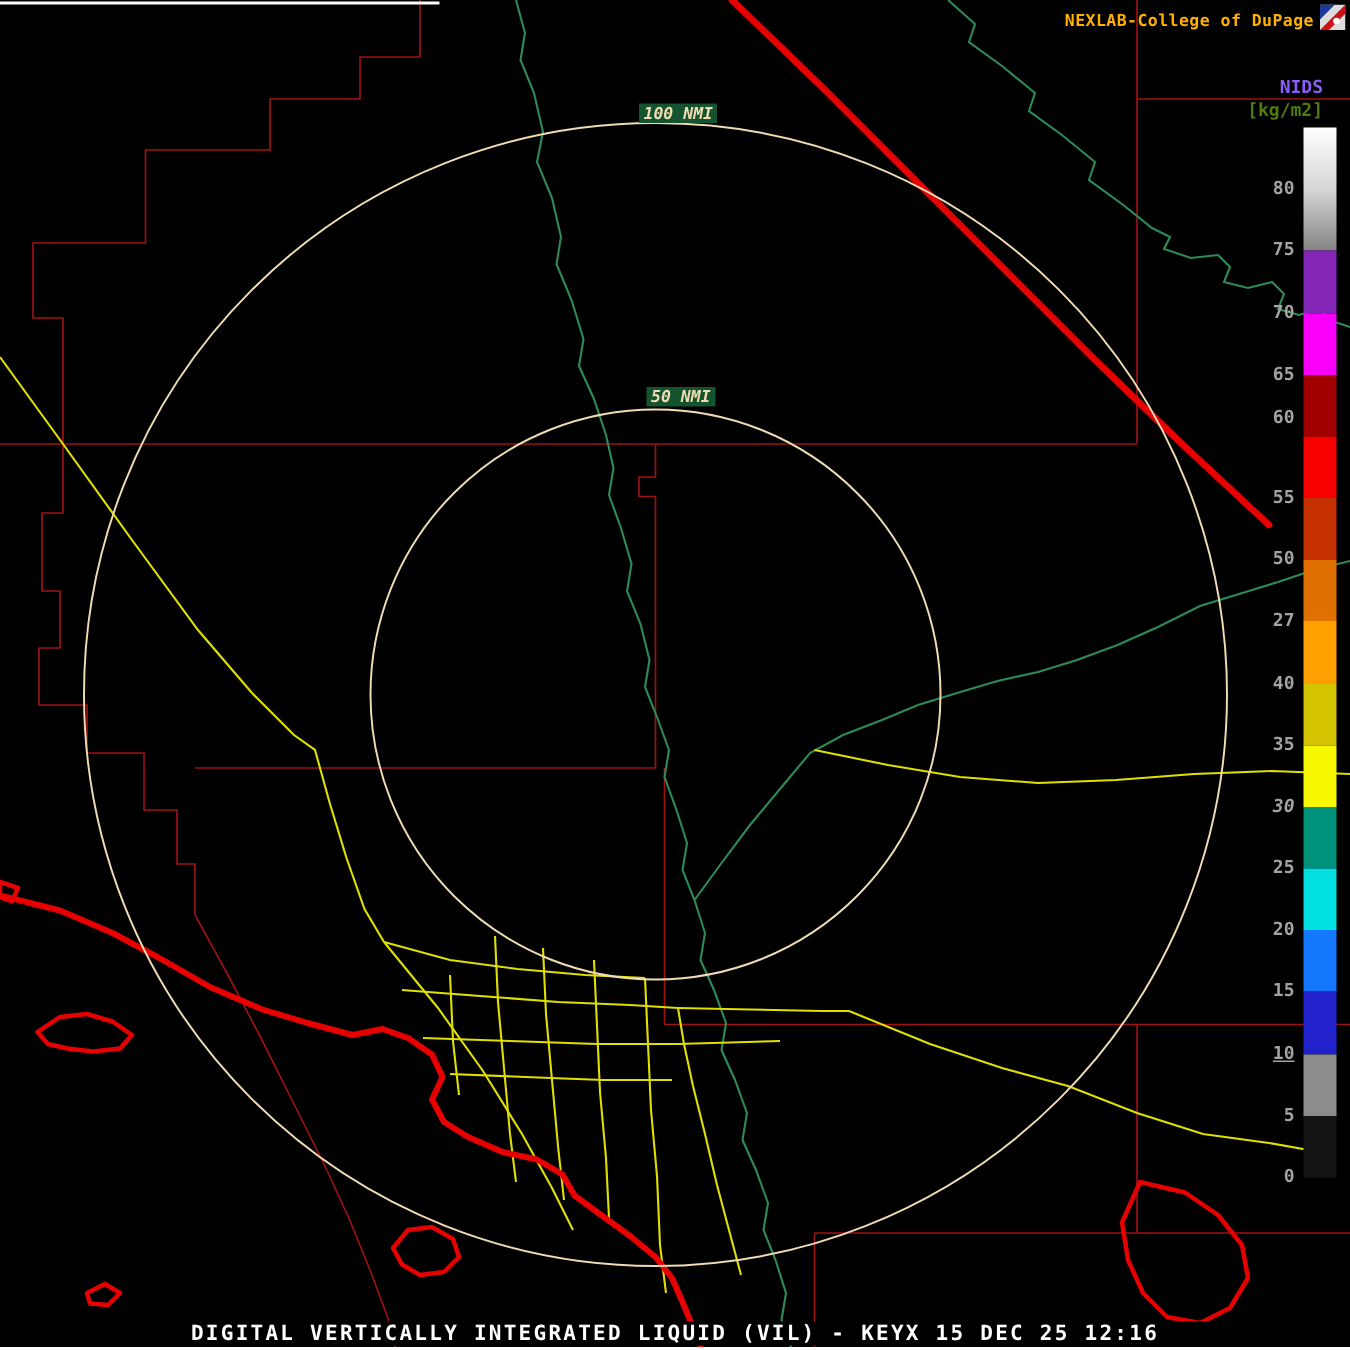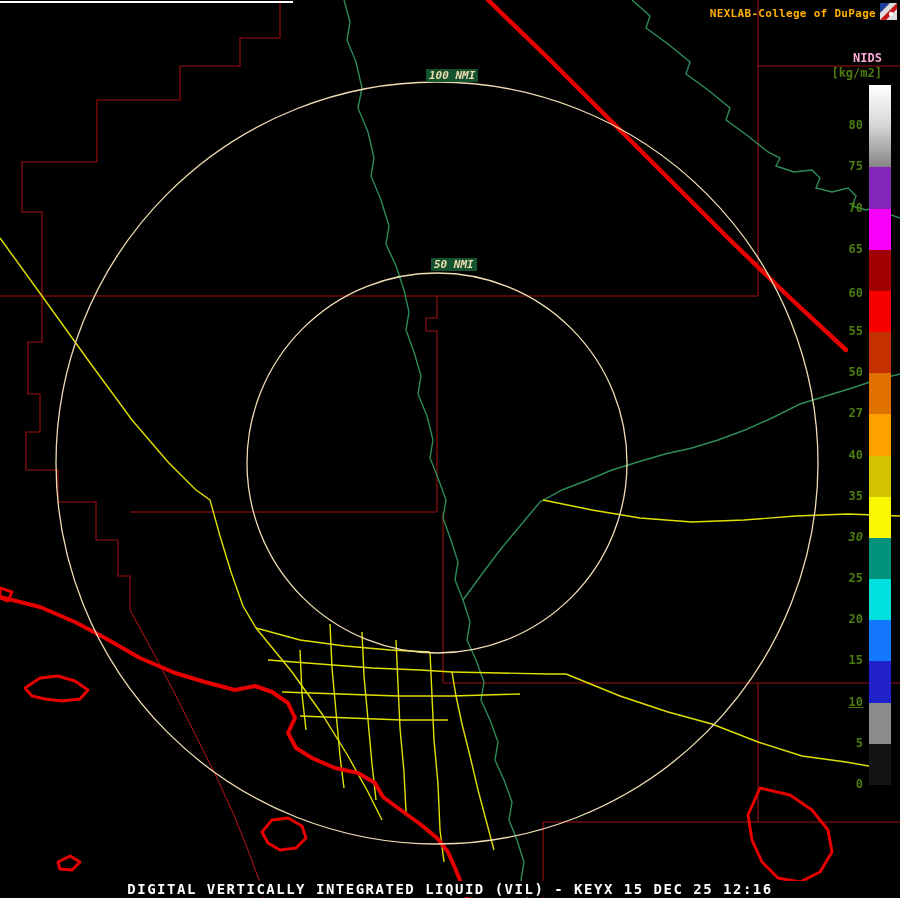--- a/index.html
+++ b/index.html
@@ -13,26 +13,26 @@
   .coast  path{stroke:var(--coastline);fill:none;stroke-width:4;stroke-linejoin:round;}
   .isle   path{stroke:var(--coastline);fill:none;stroke-width:3;stroke-linejoin:round;}
   .ring circle{stroke:var(--ring);fill:none;stroke-width:1.3;}
   .ring-label{position:absolute;background:#14532d;color:var(--ring);
               font:italic bold 11px "DejaVu Sans Mono",monospace;padding:0 3px;white-space:nowrap;}
   .topline{position:absolute;top:1px;left:0;width:293px;height:2px;background:#fff;}
   .bottomline{position:absolute;bottom:0;left:0;width:900px;height:2px;background:#fff;}
   .brand{position:absolute;top:7px;right:24px;color:#ffb000;
          font:bold 11px "DejaVu Sans Mono",monospace;letter-spacing:.3px;margin-left:16px;}
   .logo{position:absolute;top:3px;right:3px;width:17px;height:17px;}
-  .nids{position:absolute;top:51px;right:18px;color:#f9a8d4;font:bold 12px "DejaVu Sans Mono",monospace;}
+  .nids{position:absolute;top:51px;right:18px;color:#8b5cf6;font:bold 12px "DejaVu Sans Mono",monospace;}
   .units{position:absolute;top:66px;right:18px;color:#4d7c0f;font:bold 12px "DejaVu Sans Mono",monospace;}
   .colorbar{position:absolute;top:85px;left:869px;width:22px;height:700px;
             display:flex;flex-direction:column;}
   .colorbar div{flex:1;}
-  .tick{position:absolute;right:37px;color:#4d7c0f;font:bold 12px "DejaVu Sans Mono",monospace;}
+  .tick{position:absolute;right:37px;color:#a3a3a3;font:bold 12px "DejaVu Sans Mono",monospace;}
   .statusbar{position:absolute;left:0;bottom:3px;width:900px;text-align:center;background:#000;
              color:#fff;font:bold 14px "DejaVu Sans Mono",monospace;letter-spacing:1.5px;white-space:nowrap;}
 </style>
 </head>
 <body>
 
 <div class="screen">
 
   <svg class="map" width="900" height="900" viewBox="0 0 900 900">
 
@@ -140,21 +140,21 @@
       <div style="background: rgb(20, 120, 255);"></div>
       <div style="background: rgb(34, 34, 204);"></div>
       <div style="background: rgb(140, 140, 140);"></div>
       <div style="background: rgb(20, 20, 20);"></div>
     </div>
   <div id="tickwrap">
       <span class="tick" style="top: 118.176px;">80</span>
       <span class="tick" style="top: 159.353px;">75</span>
       <span class="tick" style="top: 200.529px;">70</span>
       <span class="tick" style="top: 241.706px;">65</span>
-      <span class="tick" style="top: 286px;">60</span>
+      <span class="tick" style="top: 271px;">60</span>
       <span class="tick" style="top: 324.059px;">55</span>
       <span class="tick" style="top: 365.235px;">50</span>
       <span class="tick" style="top: 406.412px;">27</span>
       <span class="tick" style="top: 447.588px;">40</span>
       <span class="tick" style="top: 488.765px;">35</span>
       <span class="tick" style="top: 529.941px; font-style: italic;">30</span>
       <span class="tick" style="top: 571.118px;">25</span>
       <span class="tick" style="top: 612.294px;">20</span>
       <span class="tick" style="top: 653.471px;">15</span>
       <span class="tick" style="top: 694.647px; text-decoration: underline;">10</span>

